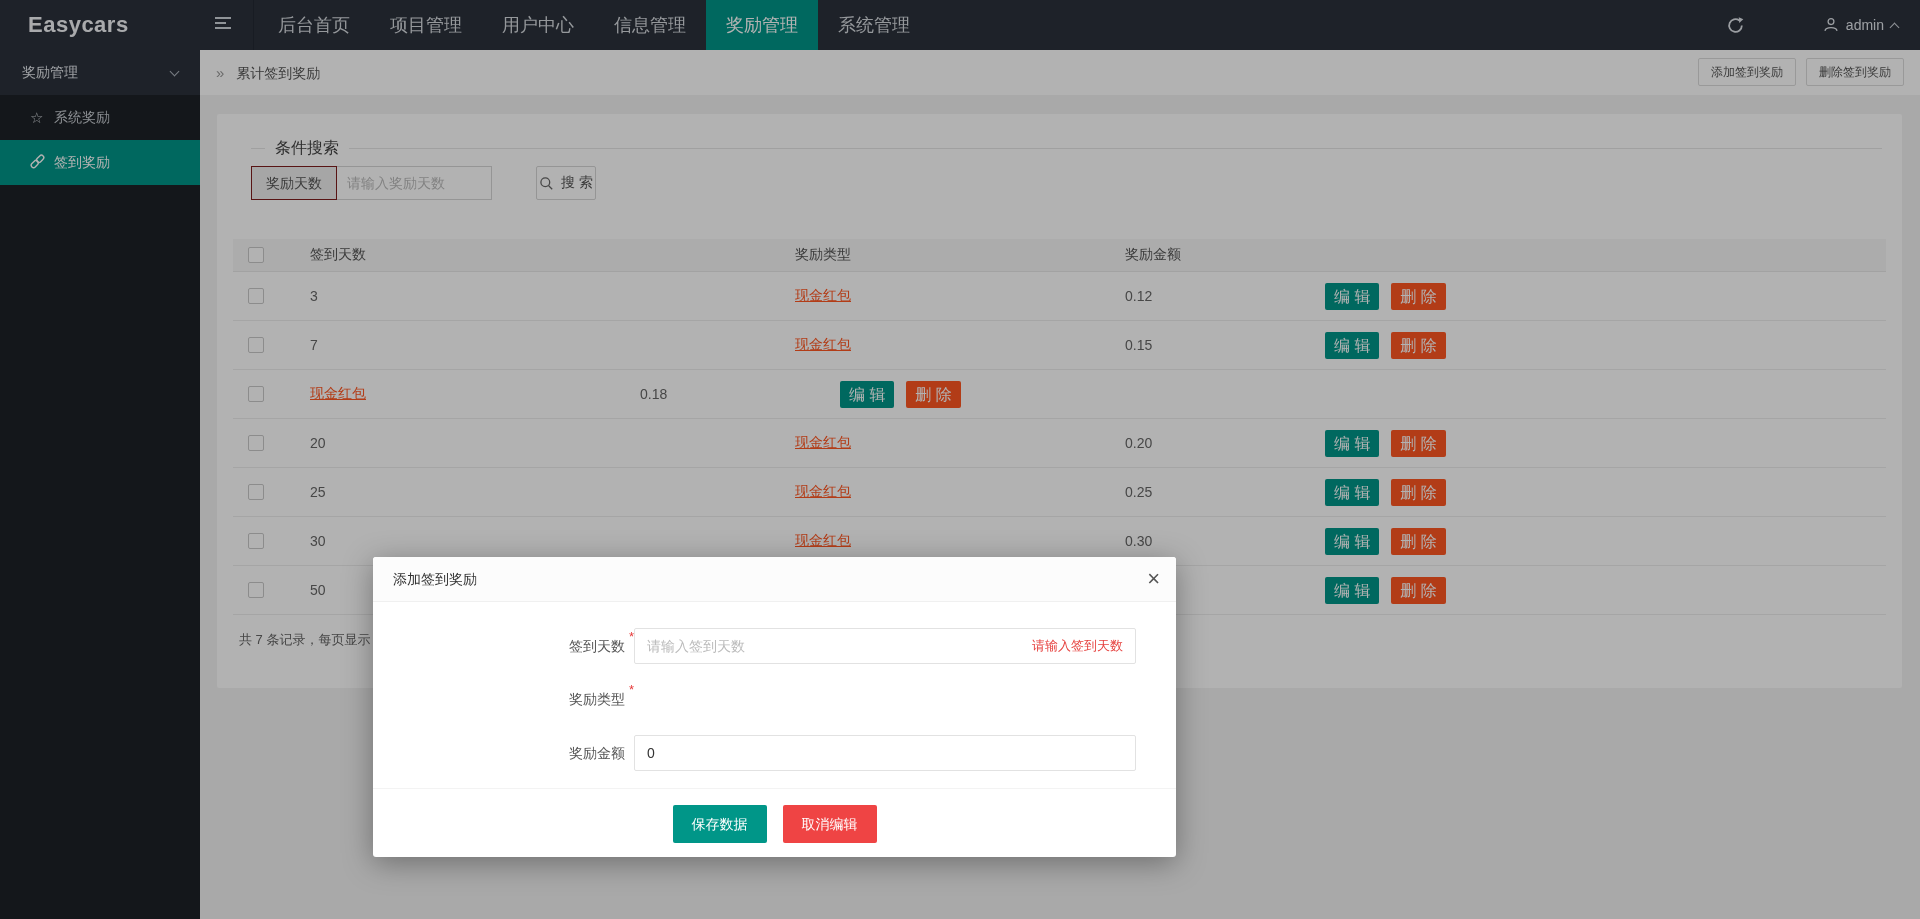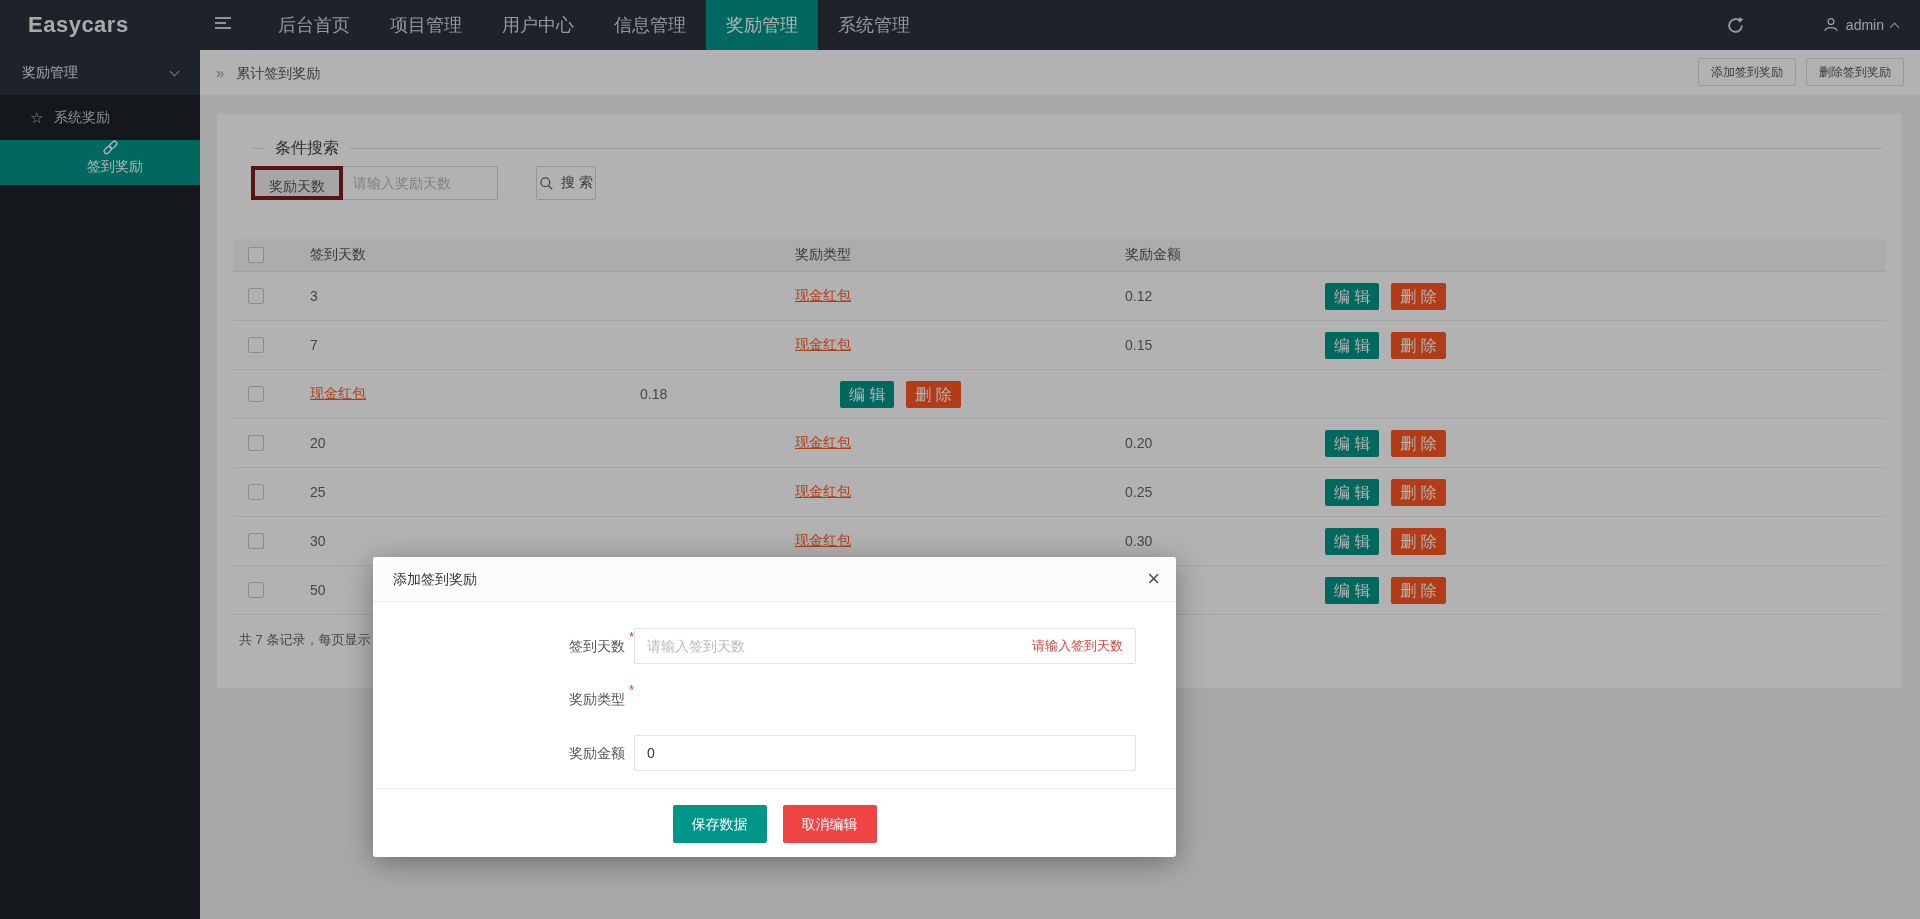--- a/index.html
+++ b/index.html
@@ -22,36 +22,36 @@
   .chev { display: inline-block; width: 7px; height: 7px; border-right: 1.6px solid currentColor; border-bottom: 1.6px solid currentColor; }
   .chev.up { transform: rotate(-135deg); margin-top: 4px; color: #cfd4da; }
   .chev.down { transform: rotate(45deg); margin-top: -3px; color: #aeb4bc; }
 
   
   .sidebar { position: absolute; left: 0; top: 50px; width: 200px; height: 869px; background: #1e2227; }
   .side-group { height: 45px; background: #2b313c; display: flex; align-items: center; padding: 0 22px; color: #e3e6ea; font-size: 14px; cursor: pointer; }
   .side-group .glabel { flex: 1; }
   .side-item { height: 45px; display: flex; align-items: center; padding: 0 0 0 30px; font-size: 14px; color: #c6cbd1; cursor: pointer; }
   .side-item .sicon { width: 24px; font-size: 15px; color: #c6cbd1; }
-  .side-item.active { background: #009688; color: #fff; flex-direction: column; }
+  .side-item.active { background: #009688; color: #fff; }
   .side-item.active .sicon { color: #fff; }
 
   
   .crumbbar { position: absolute; left: 200px; top: 50px; width: 1720px; height: 45px; background: #fff; }
   .crumb { position: absolute; left: 16px; top: 0; line-height: 45px; font-size: 14px; color: #555; }
   .crumb .arrow { color: #999; margin-right: 8px; font-size: 15px; }
   .crumb-actions { position: absolute; right: 16px; top: 8px; display: flex; gap: 10px; }
   .btn-outline { height: 28px; padding: 0 12px; line-height: 26px; background: #fff; border: 1px solid #dcdcdc; border-radius: 2px; font-size: 12px; color: #555; cursor: pointer; }
 
   
   .panel { position: absolute; left: 217px; top: 114px; width: 1685px; height: 574px; background: #fff; border-radius: 2px; }
   .fieldset-line { position: absolute; left: 34px; top: 34px; width: 1631px; border-top: 1px solid #e5e5e5; }
   .fieldset-legend { position: absolute; left: 48px; top: 34px; transform: translateY(-50%); background: #fff; padding: 0 10px; font-size: 16px; color: #444; }
   .search-row { position: absolute; left: 34px; top: 52px; height: 34px; display: flex; }
-  .addon { height: 34px; line-height: 32px; padding: 0 14px; background: #eee; border: 4px solid #7f1d1d; font-size: 14px; color: #555; }
+  .addon { height: 34px; line-height: 32px; padding: 0 14px; background: #eee; border: 1px solid #7f1d1d; font-size: 14px; color: #555; }
   .search-input { width: 155px; height: 34px; border: 1px solid #d6d6d6; border-left: none; padding: 0 10px; font-size: 14px; color: #333; outline: none; font-family: inherit; }
   .search-input::placeholder { color: #bbb; }
   .search-btn { position: absolute; left: 285px; top: 0; width: 60px; height: 34px; background: #fff; border: 1px solid #d6d6d6; border-radius: 2px; display: flex; align-items: center; justify-content: center; gap: 7px; font-size: 14px; color: #555; cursor: pointer; }
 
   
   .dtable { position: absolute; left: 16px; top: 125px; width: 1653px; }
   .trow { display: flex; align-items: center; height: 49px; border-bottom: 1px solid #ededed; font-size: 14px; color: #666; }
   .trow.thead { height: 33px; background: #f6f6f6; border-bottom: 1px solid #e8e8e8; color: #555; }
   .cell { padding-left: 15px; }
   .c-cb { width: 62px; padding-left: 15px; }

